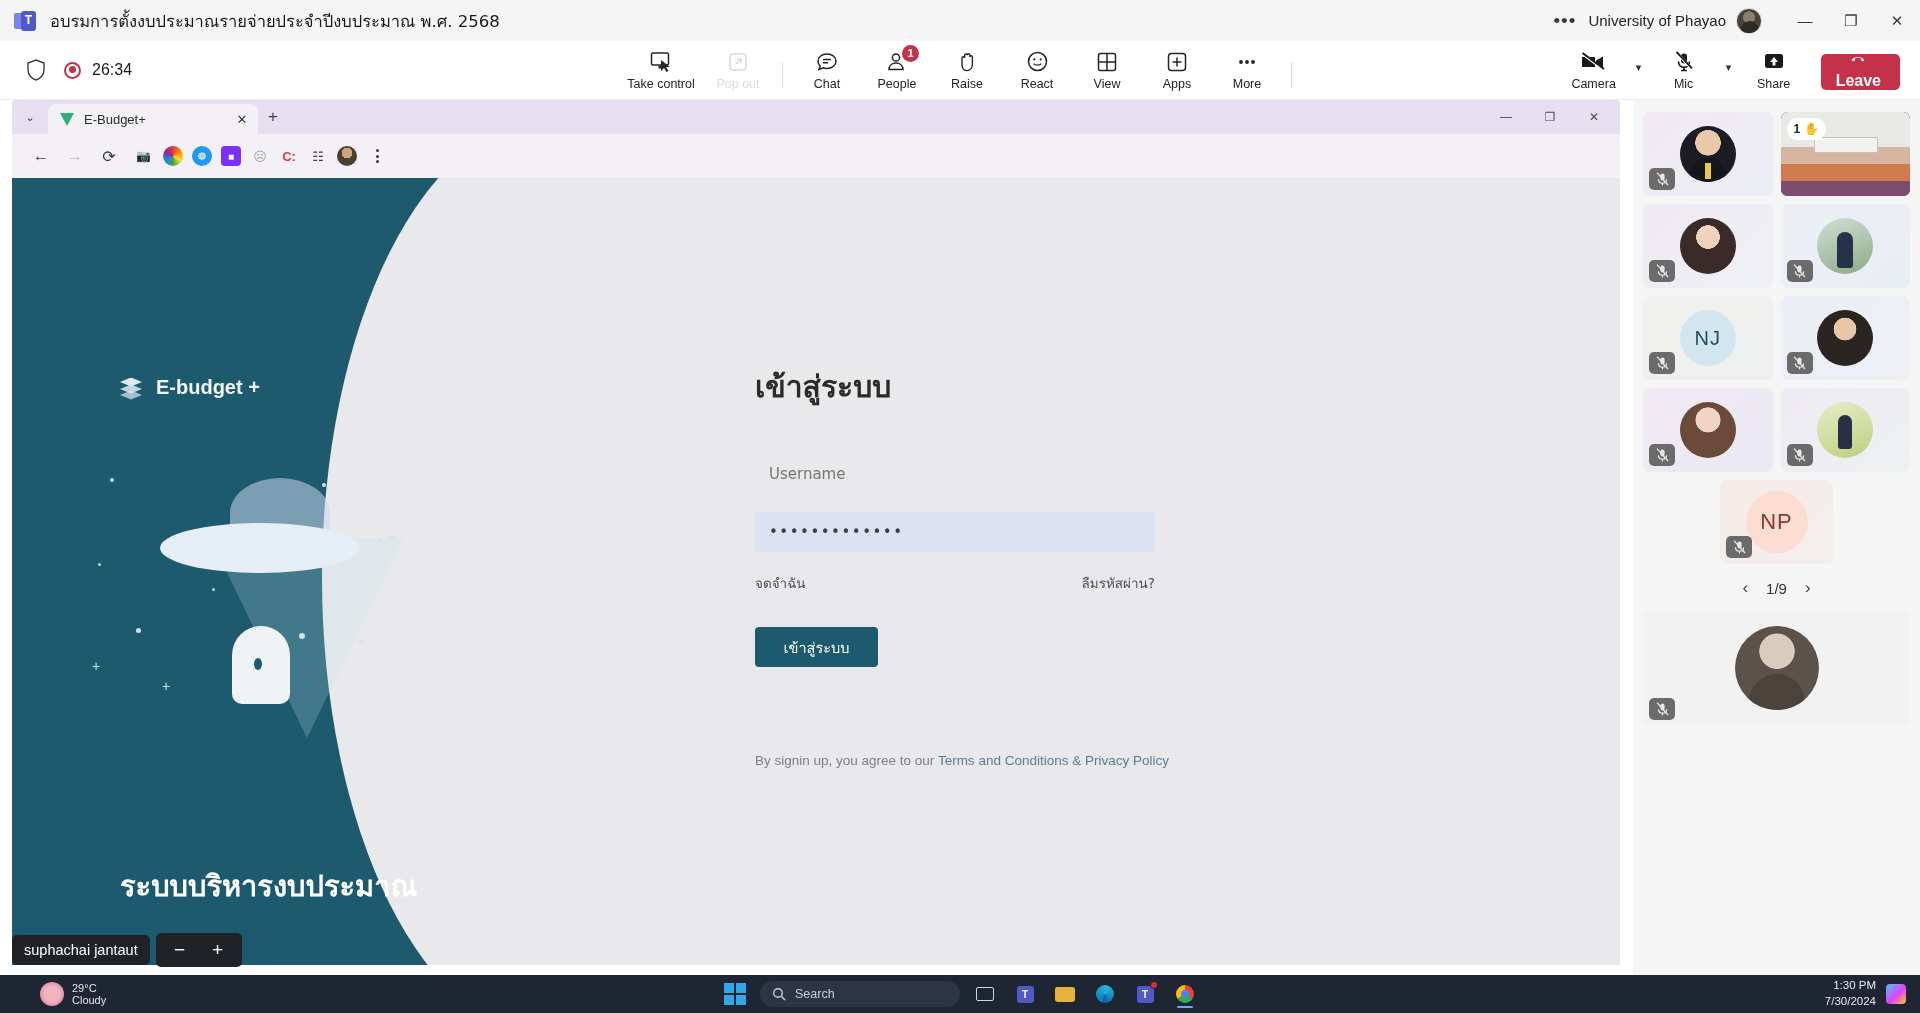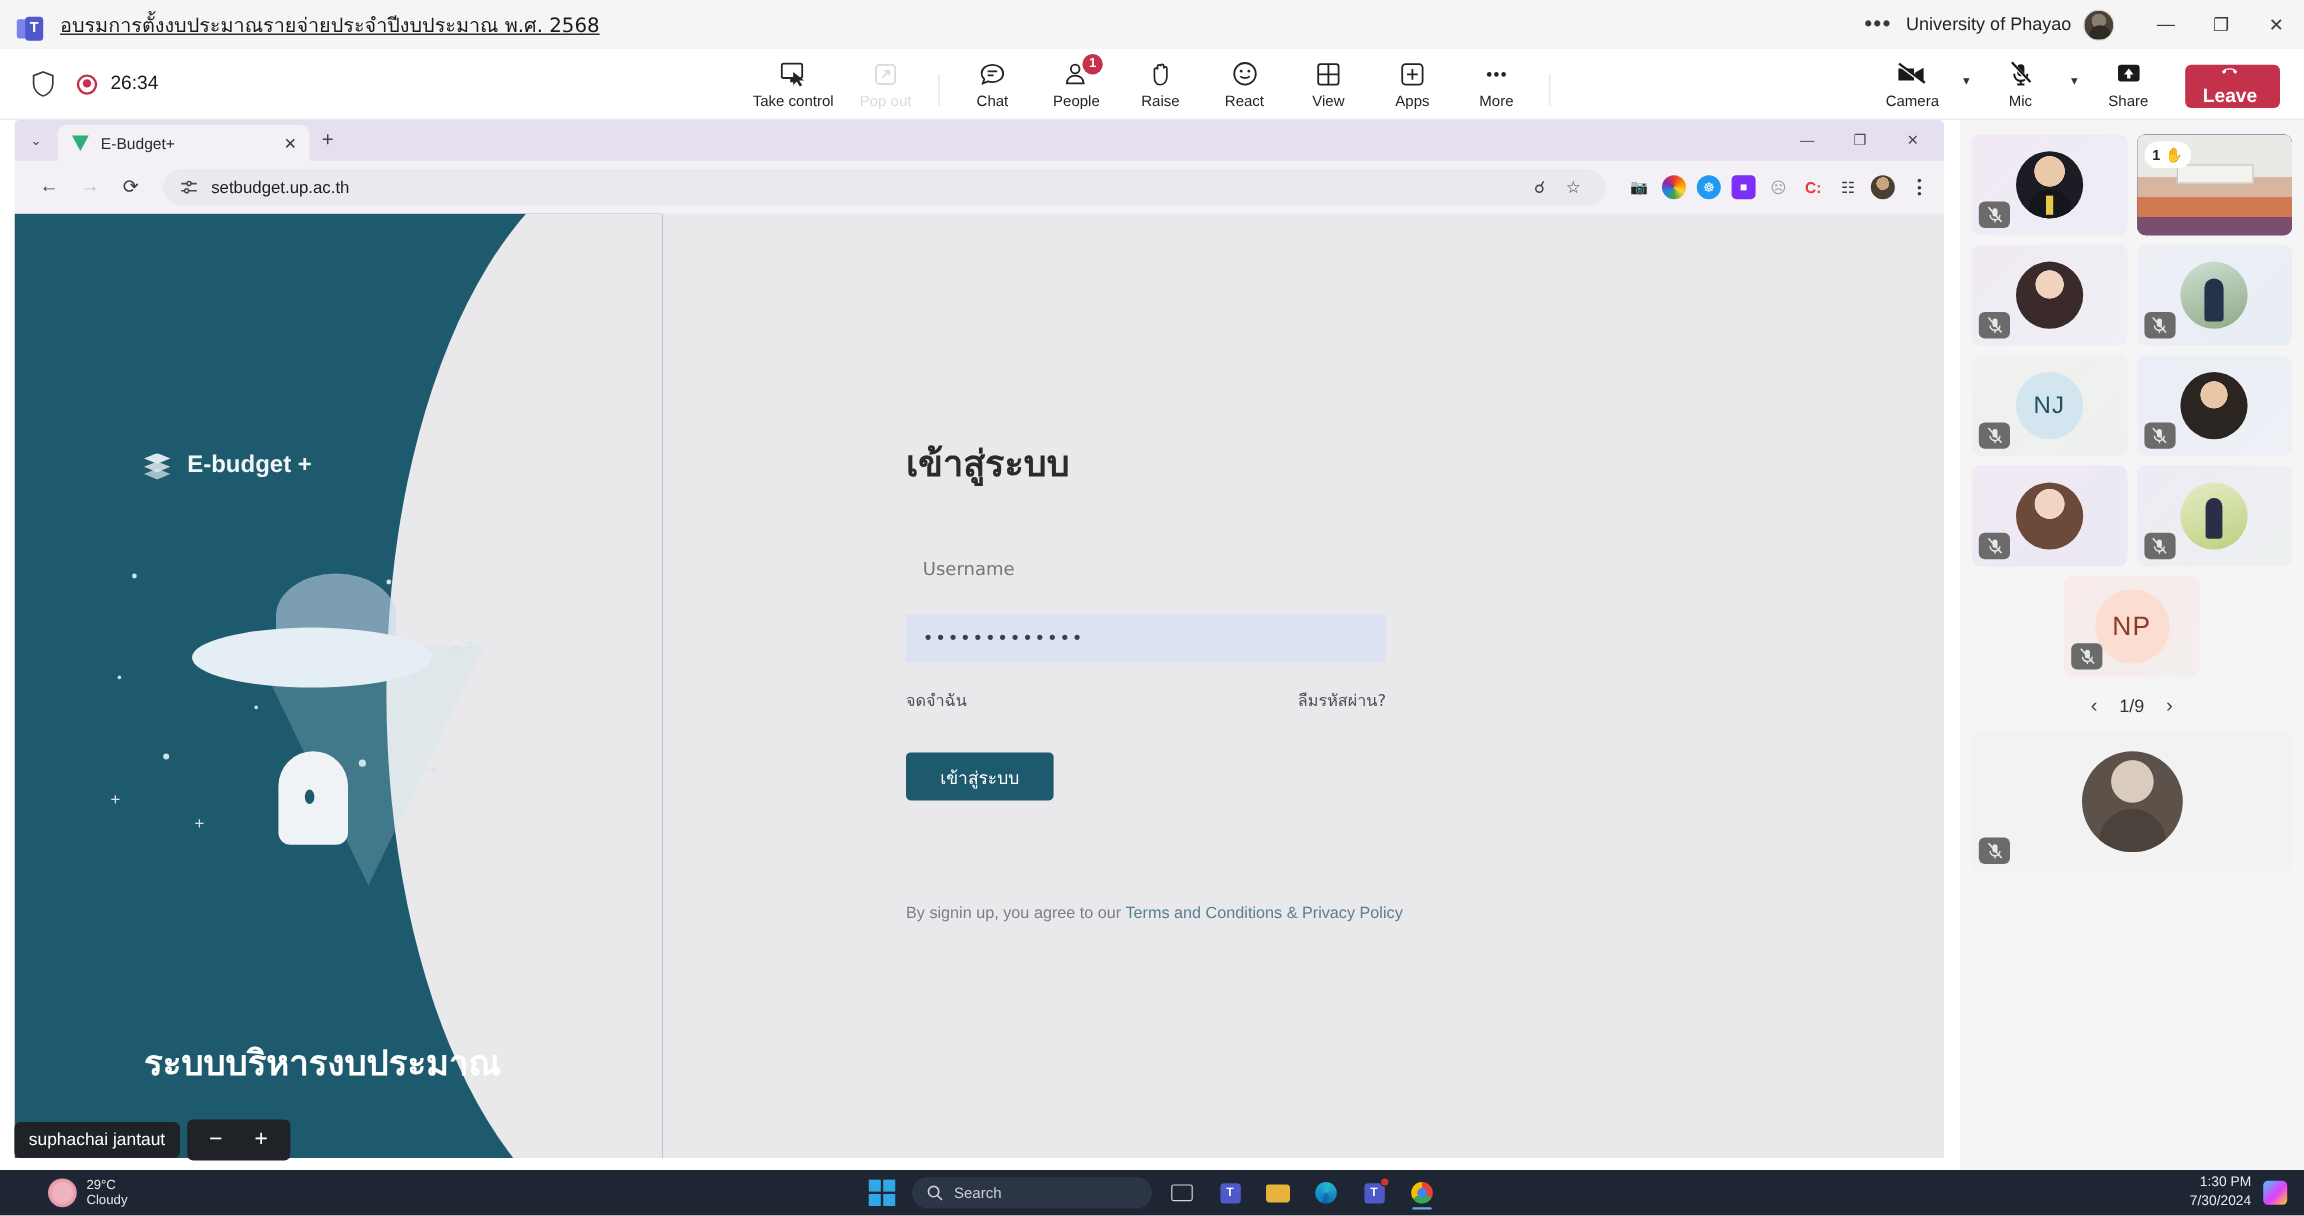--- a/index.html
+++ b/index.html
@@ -9,21 +9,21 @@
     font-family: "Liberation Sans", sans-serif;
     background: #f5f5f5;
   }
   .app { position: relative; width: 1920px; height: 1013px; background:#fff; }
 
   
   .titlebar {
     position:absolute; left:0; top:0; width:1920px; height:41px;
     background:#f5f5f5; display:flex; align-items:center;
   }
-  .tb-left { display:flex; align-items:flex-end; gap:14px; padding-left:14px;text-decoration:underline; }
+  .tb-left { display:flex; align-items:center; gap:14px; padding-left:14px; }
   .teams-logo { width:22px; height:20px; position:relative; }
   .teams-logo .b1 {
     position:absolute; left:0; top:2px; width:10px; height:16px;
     background:#7b83eb; border-radius:2px;
   }
   .teams-logo .b2 {
     position:absolute; left:7px; top:0; width:15px; height:20px;
     background:#5059c9; border-radius:3px;
   }
   .teams-logo .b2::after {
@@ -554,32 +554,20 @@
           <div>—</div>
           <div>❐</div>
           <div>✕</div>
         </div>
       </div>
 
       <div class="urlbar">
         <div class="nav-ic">←</div>
         <div class="nav-ic dim">→</div>
         <div class="nav-ic">⟳</div>
-        <div class="omnibox">
-          <svg width="15" height="14" viewBox="0 0 15 14">
-            <path d="M1 4 H6 M9 4 H14 M1 10 H4 M7 10 H14" stroke="#4a4a4a" stroke-width="1.3"></path>
-            <circle cx="7.5" cy="4" r="1.7" fill="none" stroke="#4a4a4a" stroke-width="1.3"></circle>
-            <circle cx="5.5" cy="10" r="1.7" fill="none" stroke="#4a4a4a" stroke-width="1.3"></circle>
-          </svg>
-          <span>setbudget.up.ac.th</span>
-          <span class="omni-actions">
-            <span class="ia">☌</span>
-            <span class="ia">☆</span>
-          </span>
-        </div>
         <div class="ext-row">
           <span class="ext">📷</span>
           <span class="ext" style="background:conic-gradient(#e53935,#fb8c00,#fdd835,#43a047,#1e88e5,#8e24aa,#e53935);border-radius:50%"></span>
           <span class="ext" style="background:#1e9bf0;border-radius:50%;color:#fff;font-size:11px">☸</span>
           <span class="ext" style="background:#7b2ff7;border-radius:4px;color:#fff;font-size:10px">■</span>
           <span class="ext" style="color:#9e9e9e;font-size:13px">☹</span>
           <span class="ext" style="color:#e53935;font-weight:bold;font-size:13px">C:</span>
           <span class="ext" style="color:#3c3c3c;font-size:13px">☷</span>
           <span class="ext" style="border-radius:50%;background:radial-gradient(circle at 50% 35%,#caa47c 0 32%,#4b3f33 33% 100%)"></span>
           <span class="kebab">

